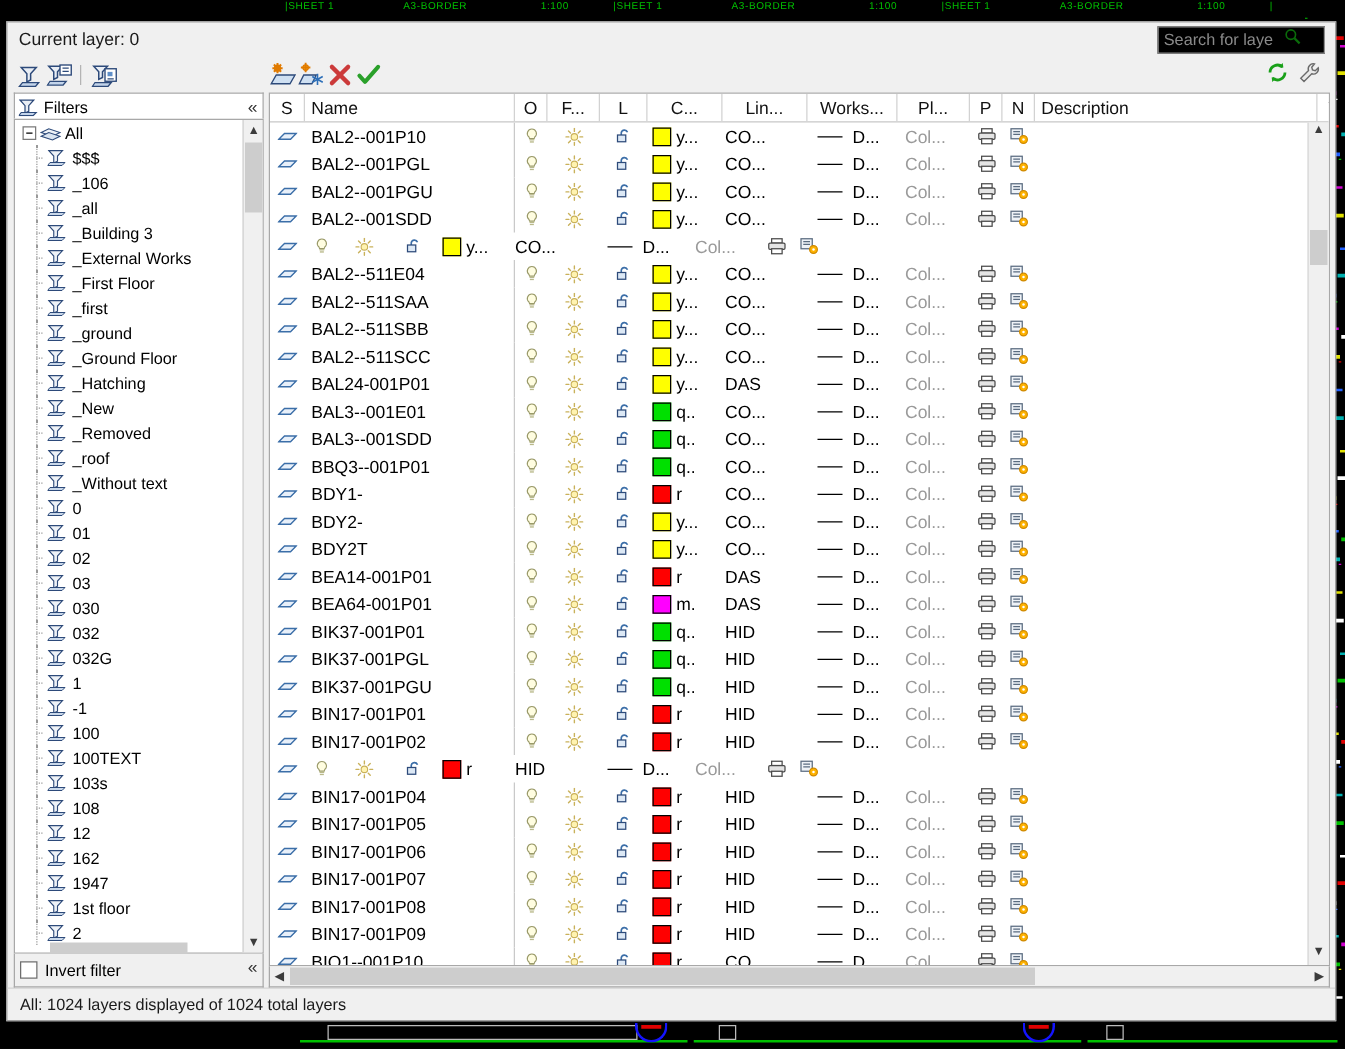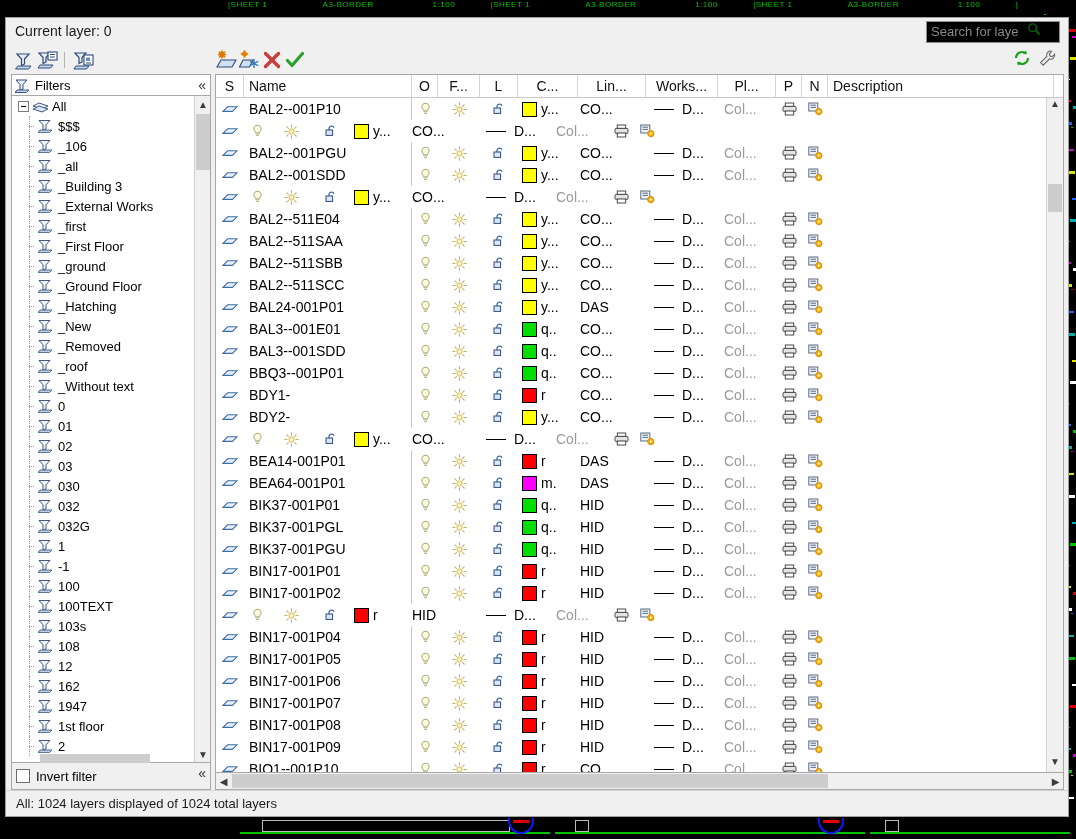--- a/index.html
+++ b/index.html
@@ -509,28 +509,28 @@
                 <path d="M1 1.5h11l-4 4.3V10l-3 1.4V5.8z" fill="#eef2f7" stroke="#2d4a7a" stroke-width=".9"></path>
                 <path d="M2 11h12l-2.4 2.4H0z" fill="#c9d8ea" stroke="#2d4a7a" stroke-width=".8"></path>
               </svg>
               <span>_External Works</span>
             </div>
             <div class="tree-row child">
               <svg width="17" height="14" viewBox="0 0 17 14">
                 <path d="M1 1.5h11l-4 4.3V10l-3 1.4V5.8z" fill="#eef2f7" stroke="#2d4a7a" stroke-width=".9"></path>
                 <path d="M2 11h12l-2.4 2.4H0z" fill="#c9d8ea" stroke="#2d4a7a" stroke-width=".8"></path>
               </svg>
+              <span>_First Floor</span>
+            </div>
+            <div class="tree-row child">
+              <svg width="17" height="14" viewBox="0 0 17 14">
+                <path d="M1 1.5h11l-4 4.3V10l-3 1.4V5.8z" fill="#eef2f7" stroke="#2d4a7a" stroke-width=".9"></path>
+                <path d="M2 11h12l-2.4 2.4H0z" fill="#c9d8ea" stroke="#2d4a7a" stroke-width=".8"></path>
+              </svg>
               <span>_first</span>
-            </div>
-            <div class="tree-row child">
-              <svg width="17" height="14" viewBox="0 0 17 14">
-                <path d="M1 1.5h11l-4 4.3V10l-3 1.4V5.8z" fill="#eef2f7" stroke="#2d4a7a" stroke-width=".9"></path>
-                <path d="M2 11h12l-2.4 2.4H0z" fill="#c9d8ea" stroke="#2d4a7a" stroke-width=".8"></path>
-              </svg>
-              <span>_First Floor</span>
             </div>
             <div class="tree-row child">
               <svg width="17" height="14" viewBox="0 0 17 14">
                 <path d="M1 1.5h11l-4 4.3V10l-3 1.4V5.8z" fill="#eef2f7" stroke="#2d4a7a" stroke-width=".9"></path>
                 <path d="M2 11h12l-2.4 2.4H0z" fill="#c9d8ea" stroke="#2d4a7a" stroke-width=".8"></path>
               </svg>
               <span>_ground</span>
             </div>
             <div class="tree-row child">
               <svg width="17" height="14" viewBox="0 0 17 14">
@@ -797,20 +797,21 @@
                   </svg>
                 </div>
                 <div class="cell pad" style="width:226px"></div>
               </div>
               <div class="row">
                 <div class="cell center" style="width:28px">
                   <svg width="16" height="11" viewBox="0 0 16 11">
                     <path d="M1 7.4l4.6-4.6h9.4l-4.6 4.6z" fill="#e8f0fa" stroke="#3b6ea8" stroke-width="1.1"></path>
                   </svg>
                 </div>
+                <div class="cell pad name-sep" style="width:168px">BAL2--001PGL</div>
                 <div class="cell center" style="width:26px">
                   <svg width="13" height="15" viewBox="0 0 13 15">
                     <path d="M6.5 1.2a3.6 3.6 0 0 0-2.3 6.4l.5 1.3h3.6l.5-1.3A3.6 3.6 0 0 0 6.5 1.2z" fill="#fffde0" stroke="#9a9a6a" stroke-width=".9"></path>
                     <rect x="4.6" y="9.3" width="3.8" height="1.1" fill="#b9b98a"></rect>
                     <rect x="4.9" y="11" width="3.2" height="1.1" fill="#b9b98a"></rect>
                   </svg>
                 </div>
                 <div class="cell center" style="width:42px">
                   <svg width="15" height="15" viewBox="0 0 15 15">
                     <circle cx="7.5" cy="7.5" r="2.6" fill="#fff3b0" stroke="#c9b15a" stroke-width=".9"></circle>
@@ -1677,20 +1678,21 @@
                   </svg>
                 </div>
                 <div class="cell pad" style="width:226px"></div>
               </div>
               <div class="row">
                 <div class="cell center" style="width:28px">
                   <svg width="16" height="11" viewBox="0 0 16 11">
                     <path d="M1 7.4l4.6-4.6h9.4l-4.6 4.6z" fill="#e8f0fa" stroke="#3b6ea8" stroke-width="1.1"></path>
                   </svg>
                 </div>
+                <div class="cell pad name-sep" style="width:168px">BDY2T</div>
                 <div class="cell center" style="width:26px">
                   <svg width="13" height="15" viewBox="0 0 13 15">
                     <path d="M6.5 1.2a3.6 3.6 0 0 0-2.3 6.4l.5 1.3h3.6l.5-1.3A3.6 3.6 0 0 0 6.5 1.2z" fill="#fffde0" stroke="#9a9a6a" stroke-width=".9"></path>
                     <rect x="4.6" y="9.3" width="3.8" height="1.1" fill="#b9b98a"></rect>
                     <rect x="4.9" y="11" width="3.2" height="1.1" fill="#b9b98a"></rect>
                   </svg>
                 </div>
                 <div class="cell center" style="width:42px">
                   <svg width="15" height="15" viewBox="0 0 15 15">
                     <circle cx="7.5" cy="7.5" r="2.6" fill="#fff3b0" stroke="#c9b15a" stroke-width=".9"></circle>

